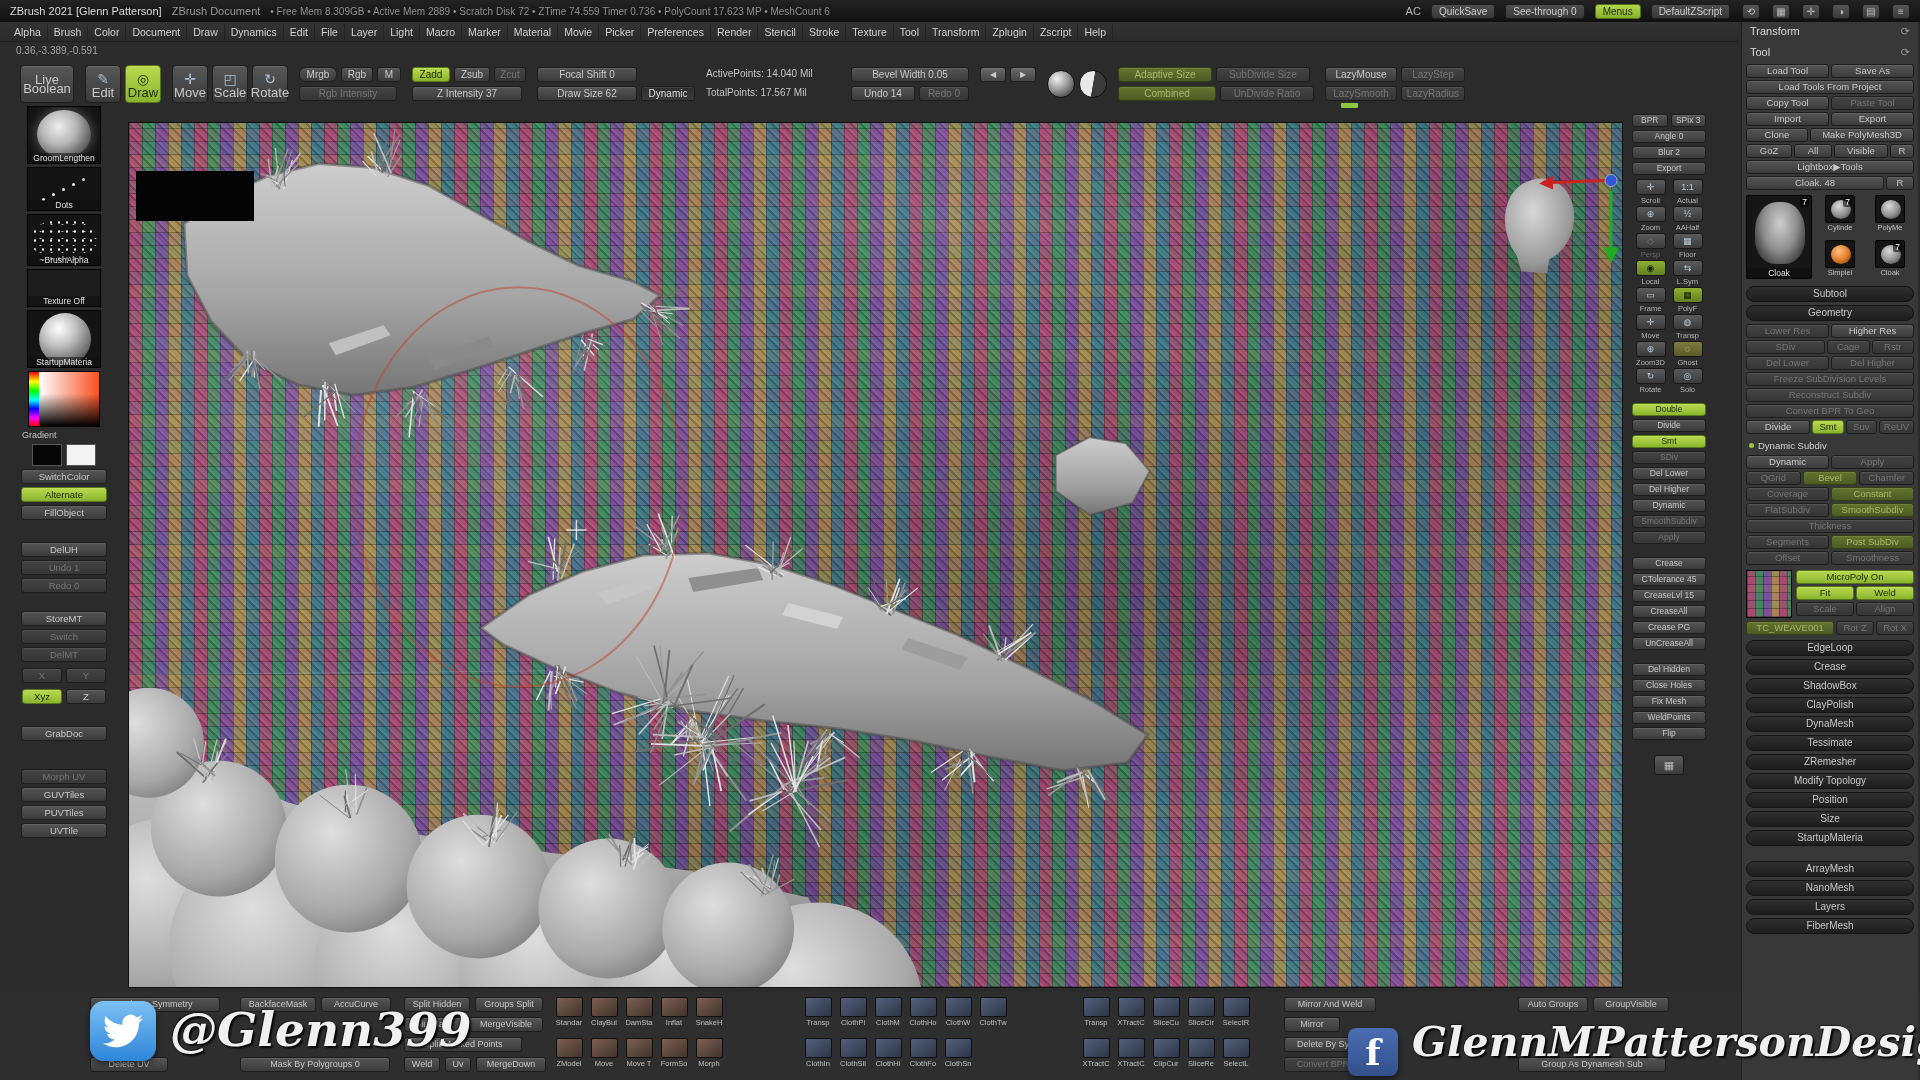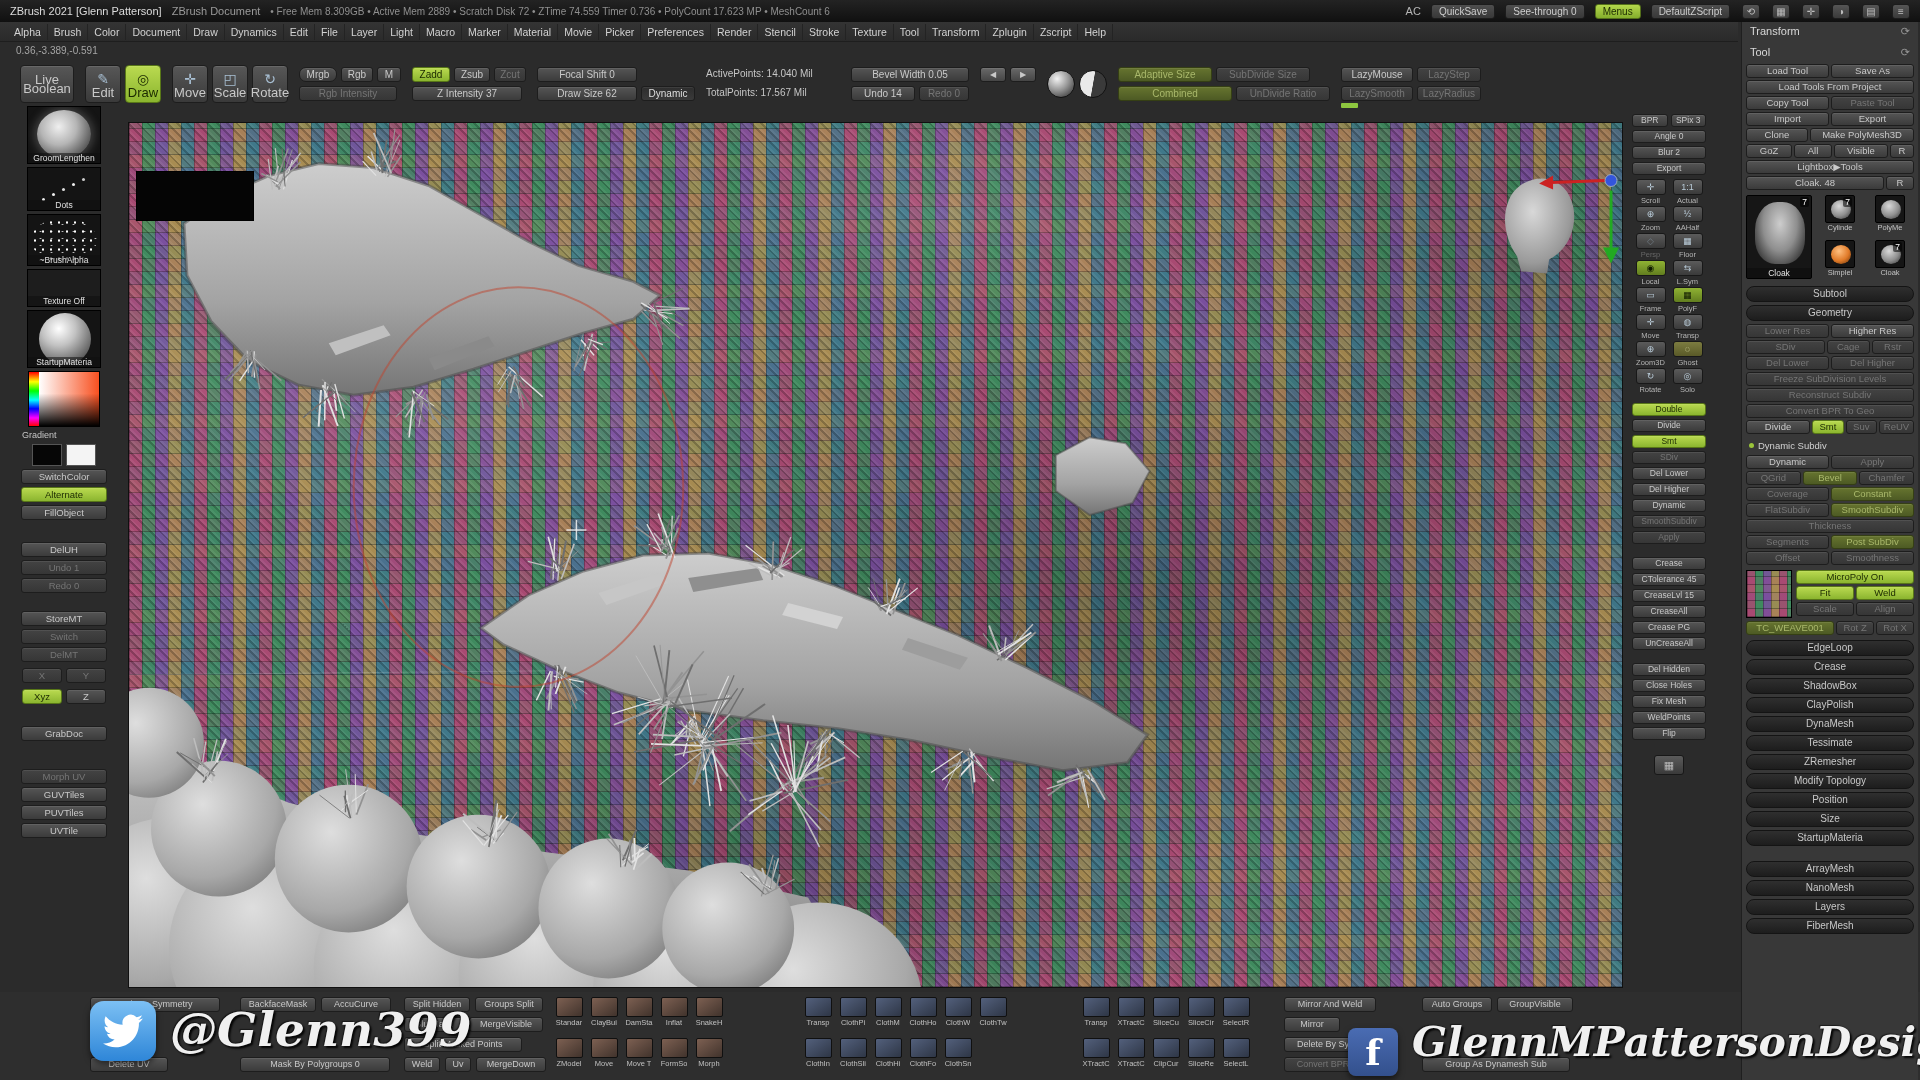--- a/index.html
+++ b/index.html
@@ -282,21 +282,21 @@
       <div class="tbg tall">
         <div class="iconball"></div>
         <div class="iconhalf"></div>
       </div>
       <div class="tbg">
         <div class="tbrow">
           <div class="b btn dimgreen" style="width: 94px;">Adaptive Size</div>
           <div class="b btn dim" style="width: 94px;">SubDivide Size</div>
         </div>
         <div class="tbrow">
-          <div class="b btn dimgreen" style="width: 114px;">Combined</div>
+          <div class="b btn dimgreen" style="width: 98px;">Combined</div>
           <div class="b btn dim" style="width: 94px;">UnDivide Ratio</div>
         </div>
       </div>
       <div class="tbg">
         <div class="tbrow">
           <div class="b btn" style="width: 72px;">LazyMouse</div>
           <div class="b btn dim" style="width: 64px;">LazyStep</div>
         </div>
         <div class="tbrow">
           <div class="b btn dim" style="width: 72px;">LazySmooth</div>
@@ -1311,21 +1311,21 @@
         <div class="bgrow">
           <div class="b bbtn" style="width: 56px;">Mirror</div>
         </div>
         <div class="bgrow">
           <div class="b bbtn" style="width: 108px;">Delete By Symmetry</div>
         </div>
         <div class="bgrow">
           <div class="b bbtn dim" style="width: 100px;">Convert BPR To ...</div>
         </div>
       </div>
-      <div class="bgroup" style="left: 1422px;">
+      <div class="bgroup" style="left: 1518px;">
         <div class="bgrow">
           <div class="b bbtn" style="width: 70px;">Auto Groups</div>
           <div class="b bbtn" style="width: 76px;">GroupVisible</div>
         </div>
         <div class="bgrow"></div>
         <div class="bgrow"></div>
         <div class="bgrow">
           <div class="b bbtn" style="width: 148px;">Group As Dynamesh Sub</div>
         </div>
       </div>

